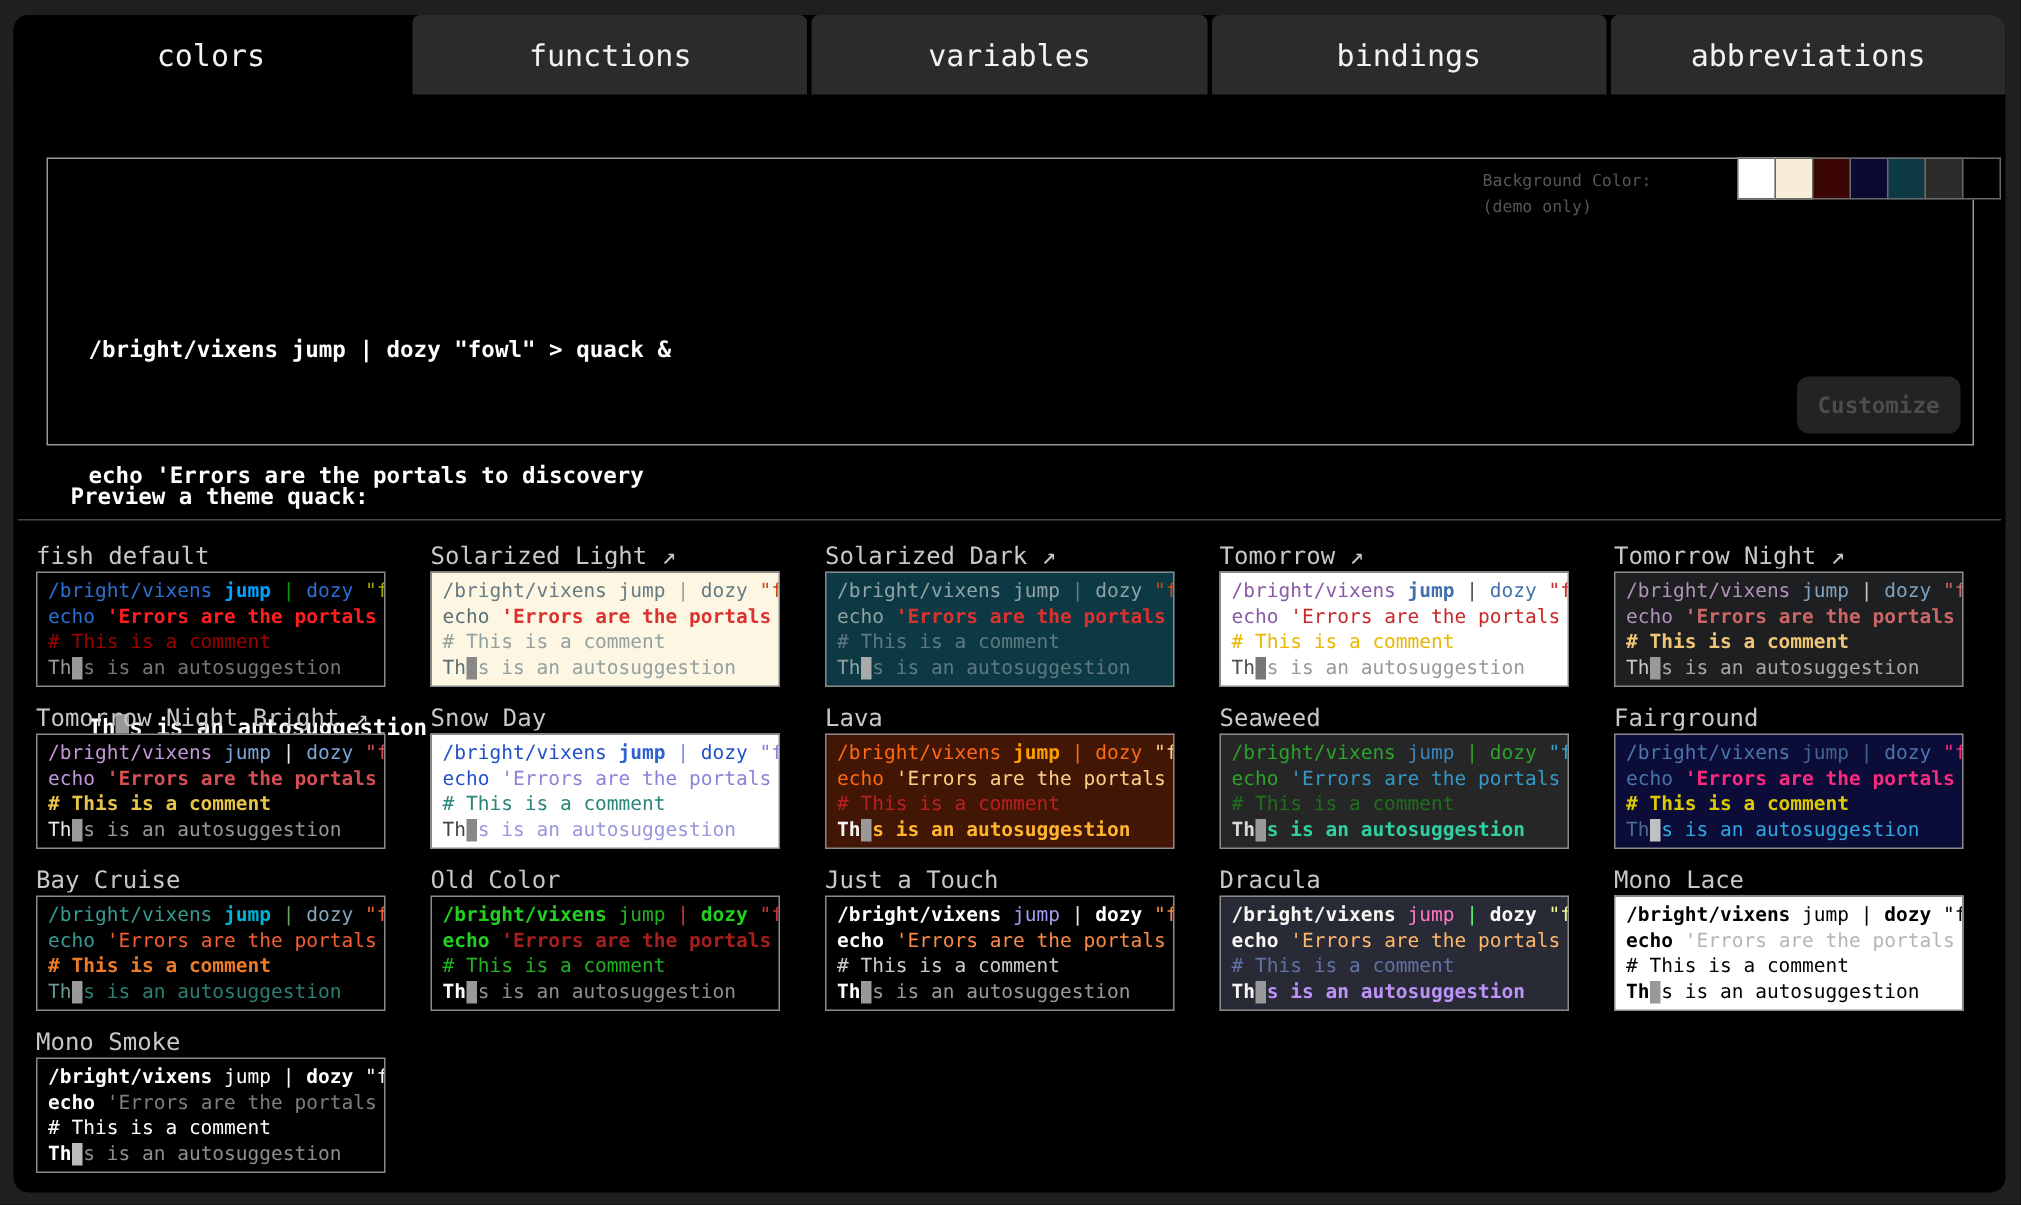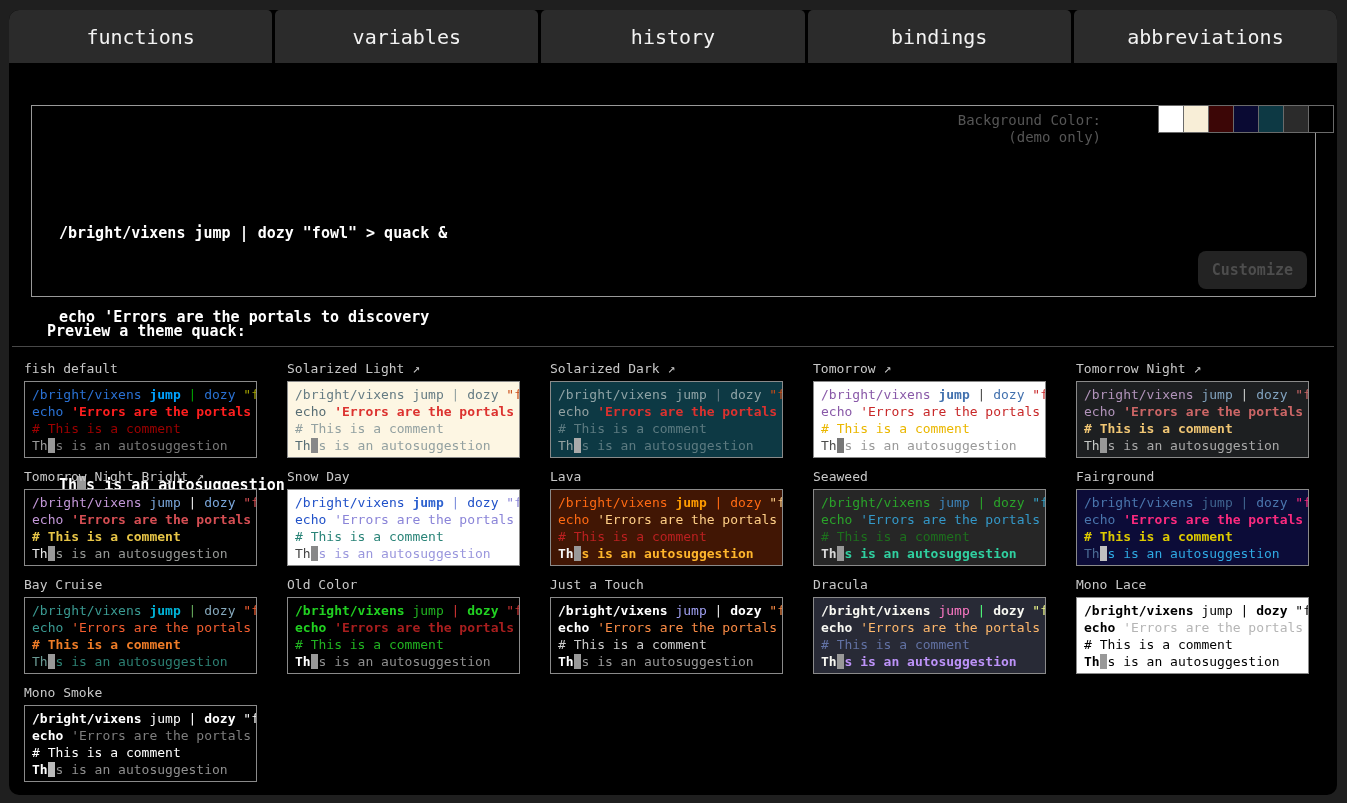--- a/index.html
+++ b/index.html
@@ -27,21 +27,21 @@
   .tab:first-child { border-top-left-radius: 10px; }
   .tab:last-child  { border-top-right-radius: 10px; }
   
   .main-box {
     position: absolute; left: 22px; top: 95px;
     width: 1285px; height: 192px;
     border: 1px solid #999; background: #000;
   }
   .bg-label {
     position: absolute; top: 6px; right: 214px;
-    color: #565656; font-size: 14px; line-height: 17px; text-align: right;
+    color: #565656; font-size: 11px; line-height: 17px; text-align: left;
   }
   .swatches { position: absolute; top: -1px; right: -19px; display: flex; }
   .swatch { width: 26px; height: 28px; border: 1px solid #6a6a6a; margin-left: -1px; cursor: pointer; }
   .term-lines {
     position: absolute; left: 27px; top: 57px;
     color: #fff; font-weight: bold; font-size: 15px; line-height: 28px;
     white-space: pre;
   }
   .main-cursor { background: #999; color: #999; }
   .customize-btn {
@@ -60,41 +60,41 @@
     border-top: 1px solid #484848;
     padding: 14px 0 0 12px;
   }
   .themes-grid {
     display: grid;
     grid-template-columns: repeat(5, 233px);
     column-gap: 30px; row-gap: 11px;
   }
   .theme-cell { cursor: pointer; }
   .theme-title {
-    color: #c8c8c8; font-size: 13px; height: 18px; margin-bottom: 2px;
+    color: #c8c8c8; font-size: 16px; height: 18px; margin-bottom: 2px;
     white-space: nowrap; overflow: hidden;
   }
   .theme-card {
     width: 233px; height: 77px;
     border: 1px solid #8a8a8a;
     padding: 4px 0 0 7px;
     font-size: 13px; line-height: 17px;
     white-space: pre; overflow: hidden;
   }
   .theme-card div { white-space: pre; }
 </style>
 </head>
 <body>
 
 <div class="container">
 
   <div class="tabbar" id="tabbar">
+      <div class="tab active">colors</div>
       <div class="tab">functions</div>
       <div class="tab">variables</div>
-      <div class="tab">history</div>
       <div class="tab">bindings</div>
       <div class="tab">abbreviations</div>
     </div>
 
   <div class="main-box">
     <div class="bg-label">
       <div>Background Color:</div>
       <div>(demo only)</div>
     </div>
     <div class="swatches" id="swatches">

